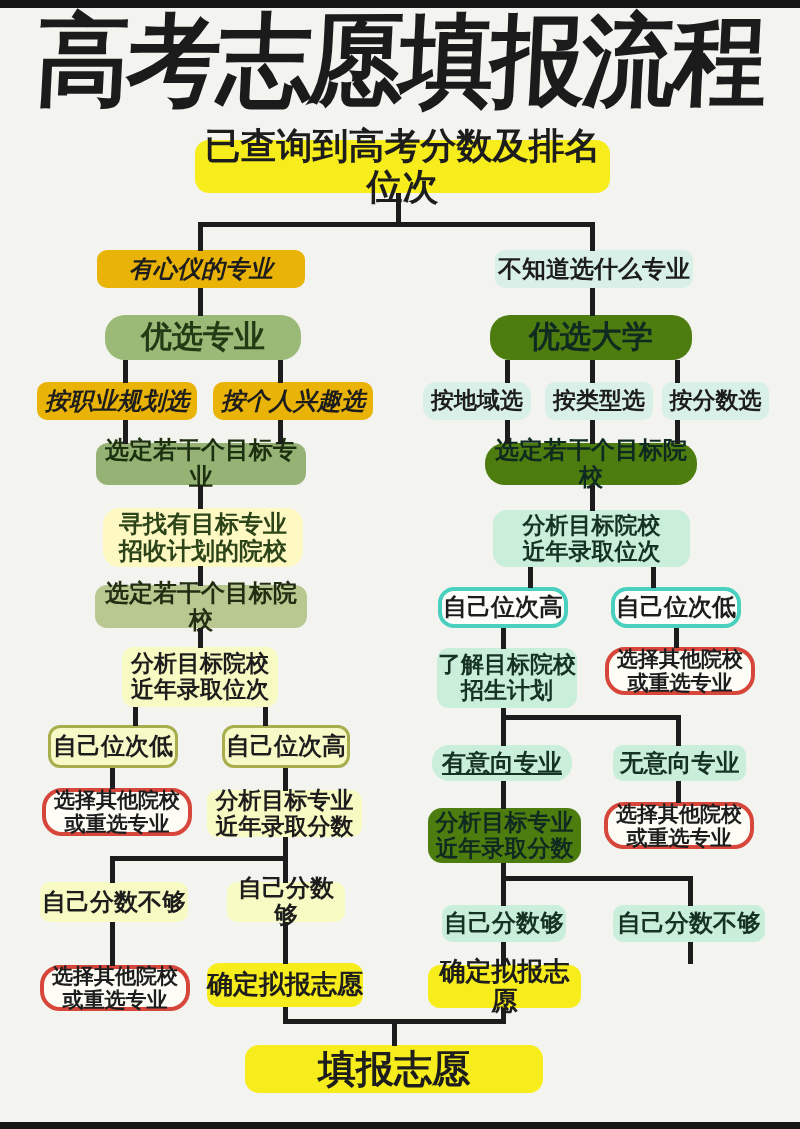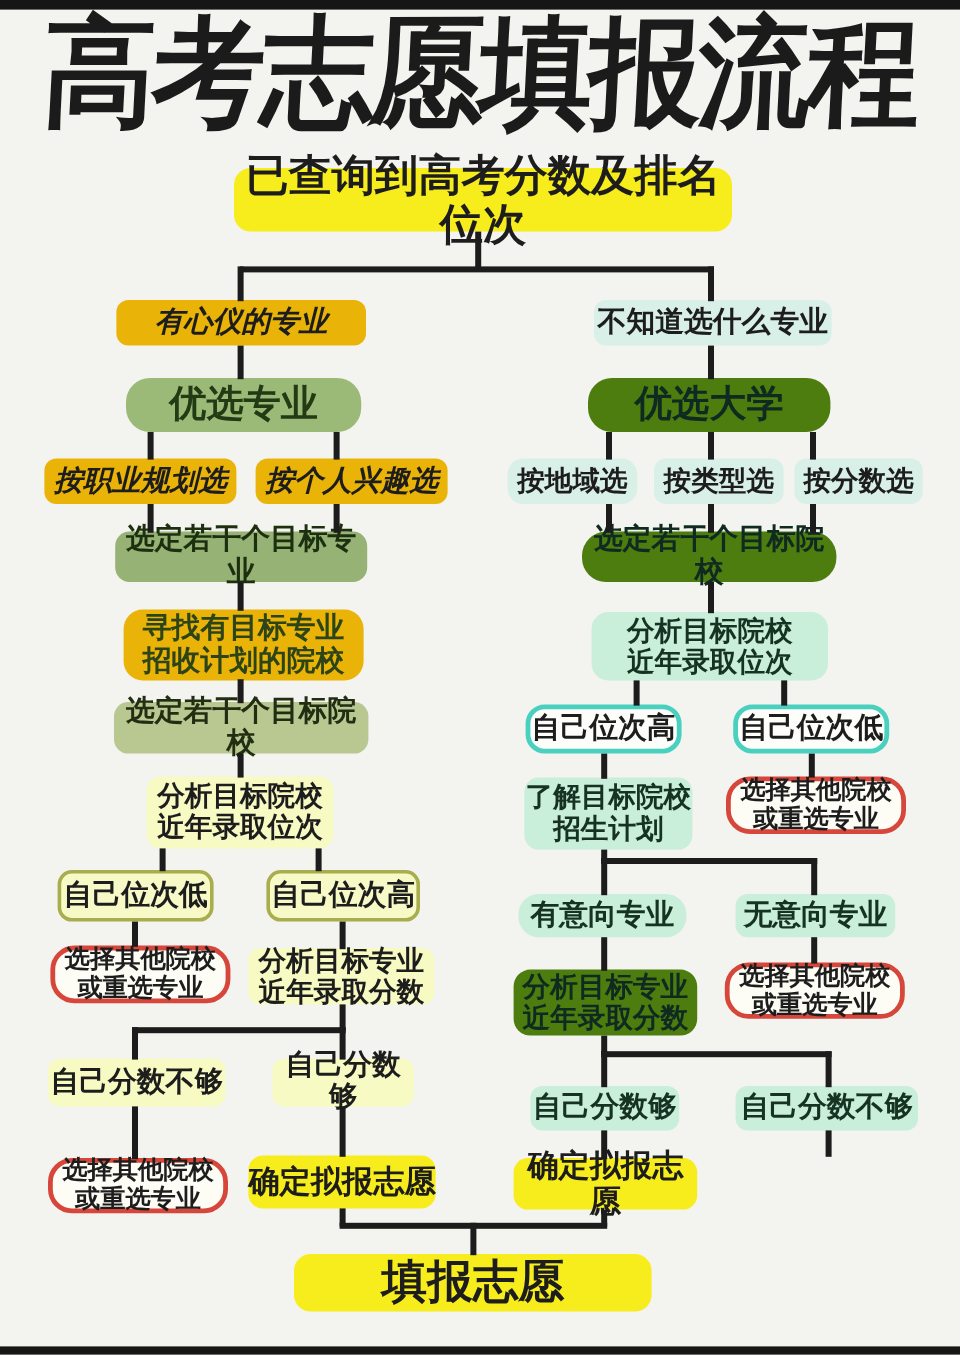--- a/index.html
+++ b/index.html
@@ -38,21 +38,21 @@
     border-radius:12px;
   }
   .line{
     position:absolute;background:#1c1c1c;
   }
   
   .yellow      {background:#f8ed1c;}
   .paleLime    {background:#eab308;font-style:italic;}
   .sage        {background:#9cba77;color:#233a15;border-radius:20px;}
   .olive       {background:#96b274;color:#1c3010;}
-  .lightGreen  {background:#eab308;border-radius:16px;color:#2c4418;}
+  .lightGreen  {background:#fef9c3;border-radius:16px;color:#2c4418;}
   .oliveLight  {background:#b9c791;color:#222e12;}
   .paleYellow  {background:#f7fac2;}
   .yellowEdge  {background:#f7f9c6;border:3px solid #a8ad4d;}
   .redEdge     {background:#fdfdf6;border:4px solid #d7463b;border-radius:20px;font-size:21px;}
   .paleCyan    {background:#d9f0e9;}
   .teal        {background:#4d7c0f;color:#0f2a20;border-radius:20px;}
   .paleMint    {background:#c9eeda;color:#163222;}
   .tealEdge    {background:#fdfdfa;border:4px solid #49d0bf;border-radius:16px;}
 </style>
 </head>
@@ -92,21 +92,21 @@
       <div class="node paleCyan" style="left: 662px; top: 382px; width: 107px; height: 38px; font-size: 23px; border-radius: 10px;">按分数选</div>
       <div class="node teal" style="left: 485px; top: 443px; width: 212px; height: 42px; font-size: 24px;">选定若干个目标院校</div>
       <div class="node paleMint" style="left: 493px; top: 510px; width: 197px; height: 57px; font-size: 23px; border-radius: 14px;">分析目标院校
 近年录取位次</div>
       <div class="node tealEdge" style="left: 438px; top: 587px; width: 130px; height: 41px; font-size: 24px;">自己位次高</div>
       <div class="node tealEdge" style="left: 611px; top: 587px; width: 130px; height: 41px; font-size: 24px;">自己位次低</div>
       <div class="node redEdge" style="left: 605px; top: 647px; width: 150px; height: 48px; font-size: 21px;">选择其他院校
 或重选专业</div>
       <div class="node paleMint" style="left: 437px; top: 648px; width: 140px; height: 60px; font-size: 23px; border-radius: 12px;">了解目标院校
 招生计划</div>
-      <div class="node paleMint" style="left: 432px; top: 745px; width: 140px; height: 36px; font-size: 24px; border-radius: 17px;">有意向专业</div>
+      <div class="node paleMint" style="left: 432px; top: 745px; width: 140px; height: 36px; font-size: 24px; border-radius: 17px; text-decoration: underline;">有意向专业</div>
       <div class="node paleMint" style="left: 613px; top: 745px; width: 133px; height: 36px; font-size: 24px; border-radius: 10px;">无意向专业</div>
       <div class="node teal" style="left: 428px; top: 808px; width: 153px; height: 55px; font-size: 23px; border-radius: 14px;">分析目标专业
 近年录取分数</div>
       <div class="node redEdge" style="left: 604px; top: 802px; width: 150px; height: 47px; font-size: 21px;">选择其他院校
 或重选专业</div>
       <div class="node paleMint" style="left: 442px; top: 905px; width: 124px; height: 37px; font-size: 24px; border-radius: 10px;">自己分数够</div>
       <div class="node paleMint" style="left: 613px; top: 905px; width: 152px; height: 37px; font-size: 24px; border-radius: 10px;">自己分数不够</div>
       <div class="node yellow" style="left: 428px; top: 965px; width: 153px; height: 43px; font-size: 26px; border-radius: 12px;">确定拟报志愿</div>
       <div class="node yellow" style="left: 245px; top: 1045px; width: 298px; height: 48px; font-size: 38px; border-radius: 14px; text-align: center;">填报志愿</div>
       <div class="line" style="left: 396px; top: 193px; width: 5px; height: 30px;"></div>

